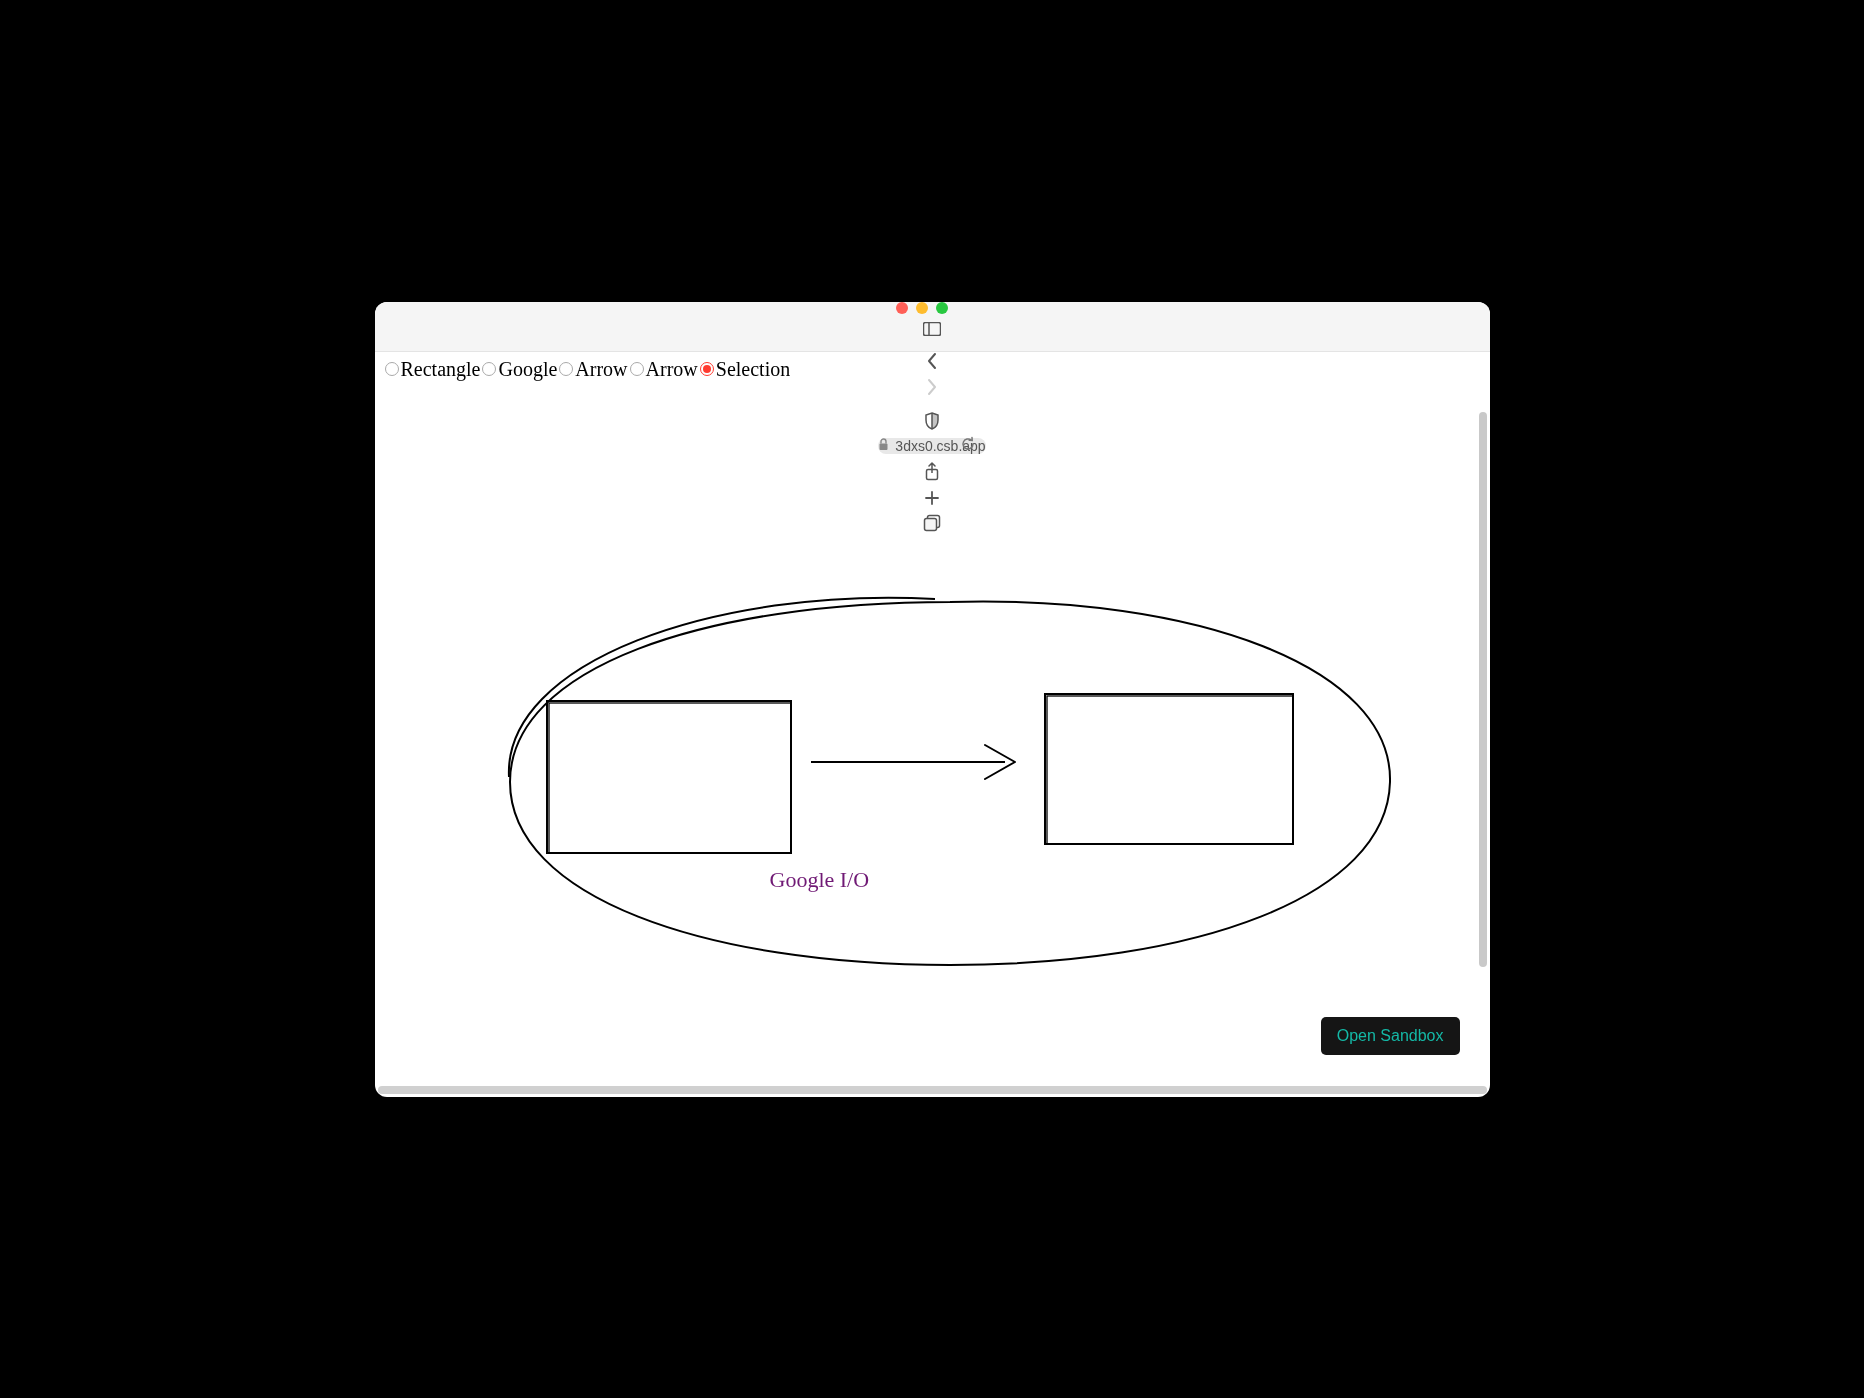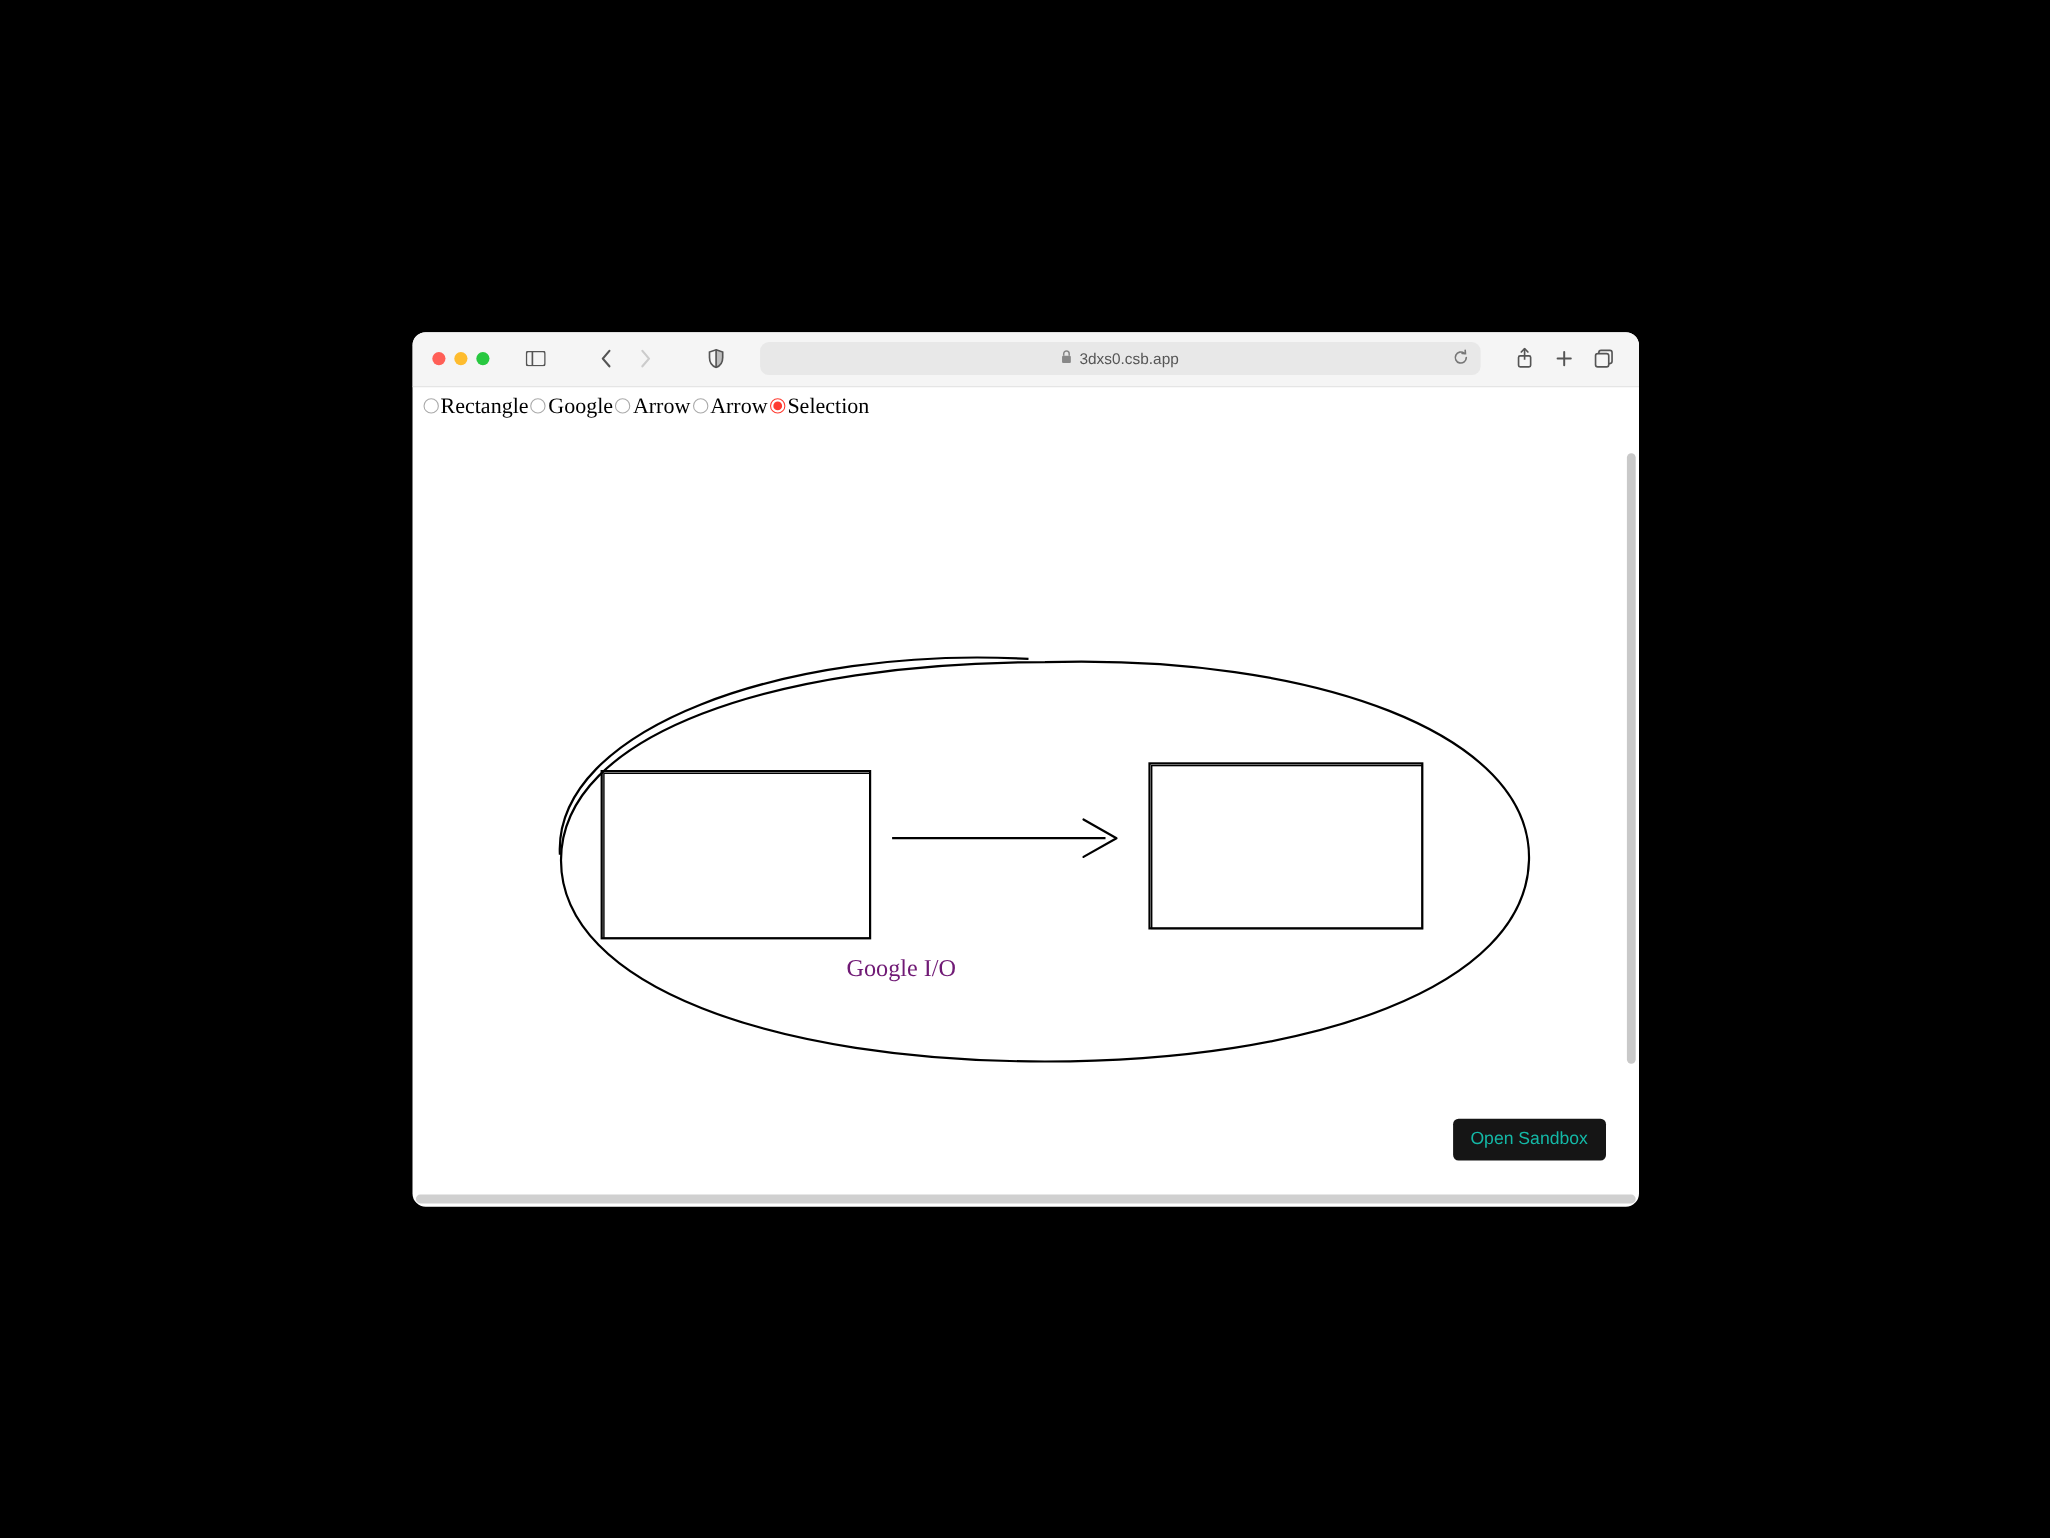--- a/index.html
+++ b/index.html
@@ -23,20 +23,21 @@
     position: relative;
   }
   .titlebar {
     height: 50px;
     background: #f5f5f5;
     border-bottom: 1px solid #e4e4e4;
     display: flex;
     align-items: center;
     padding: 0 18px;
     gap: 8px;
+    flex-direction: column;
   }
   .traffic-lights { display: flex; gap: 8px; margin-right: 20px; }
   .traffic-light { width: 12px; height: 12px; border-radius: 50%; }
   .traffic-red { background: #ff5f57; }
   .traffic-yellow { background: #febc2e; }
   .traffic-green { background: #28c840; }
   .tb-icon {
     width: 28px; height: 28px;
     display: flex; align-items: center; justify-content: center;
     color: #666;

